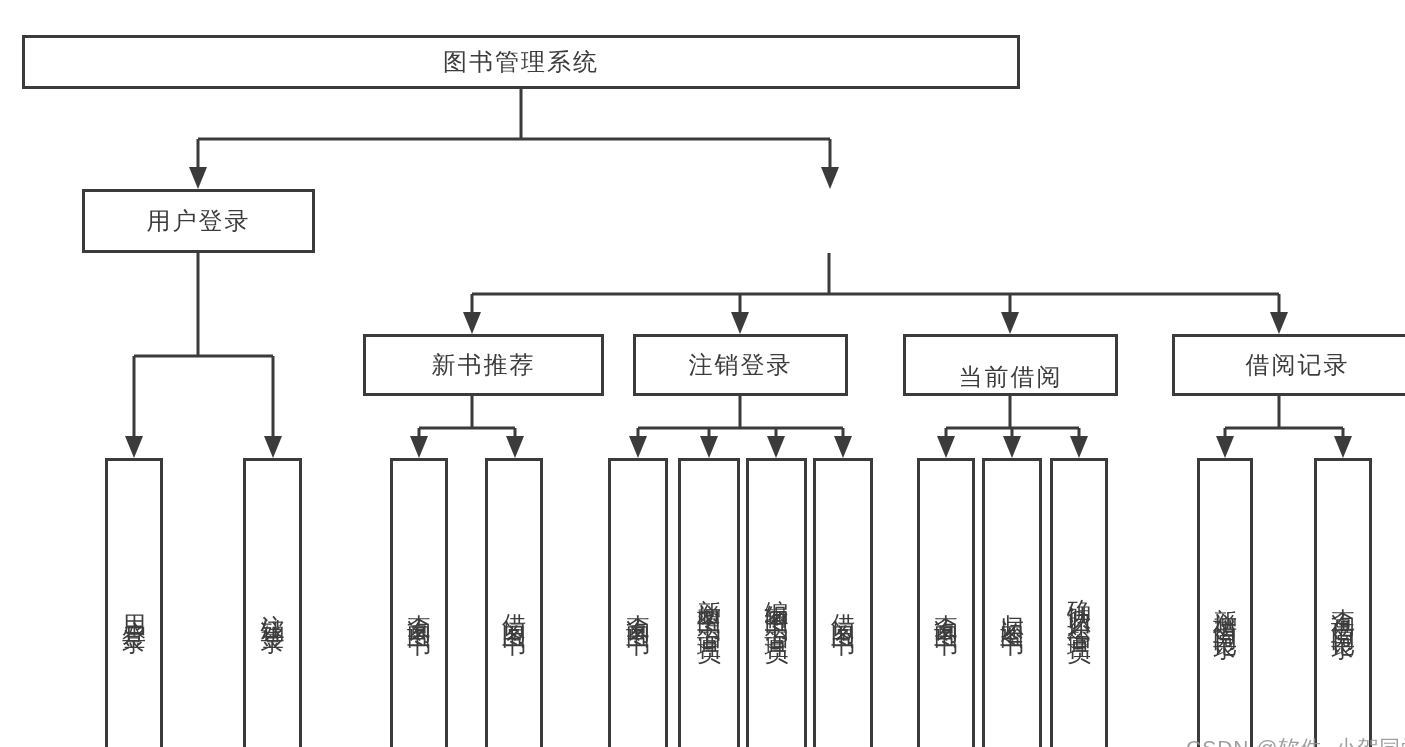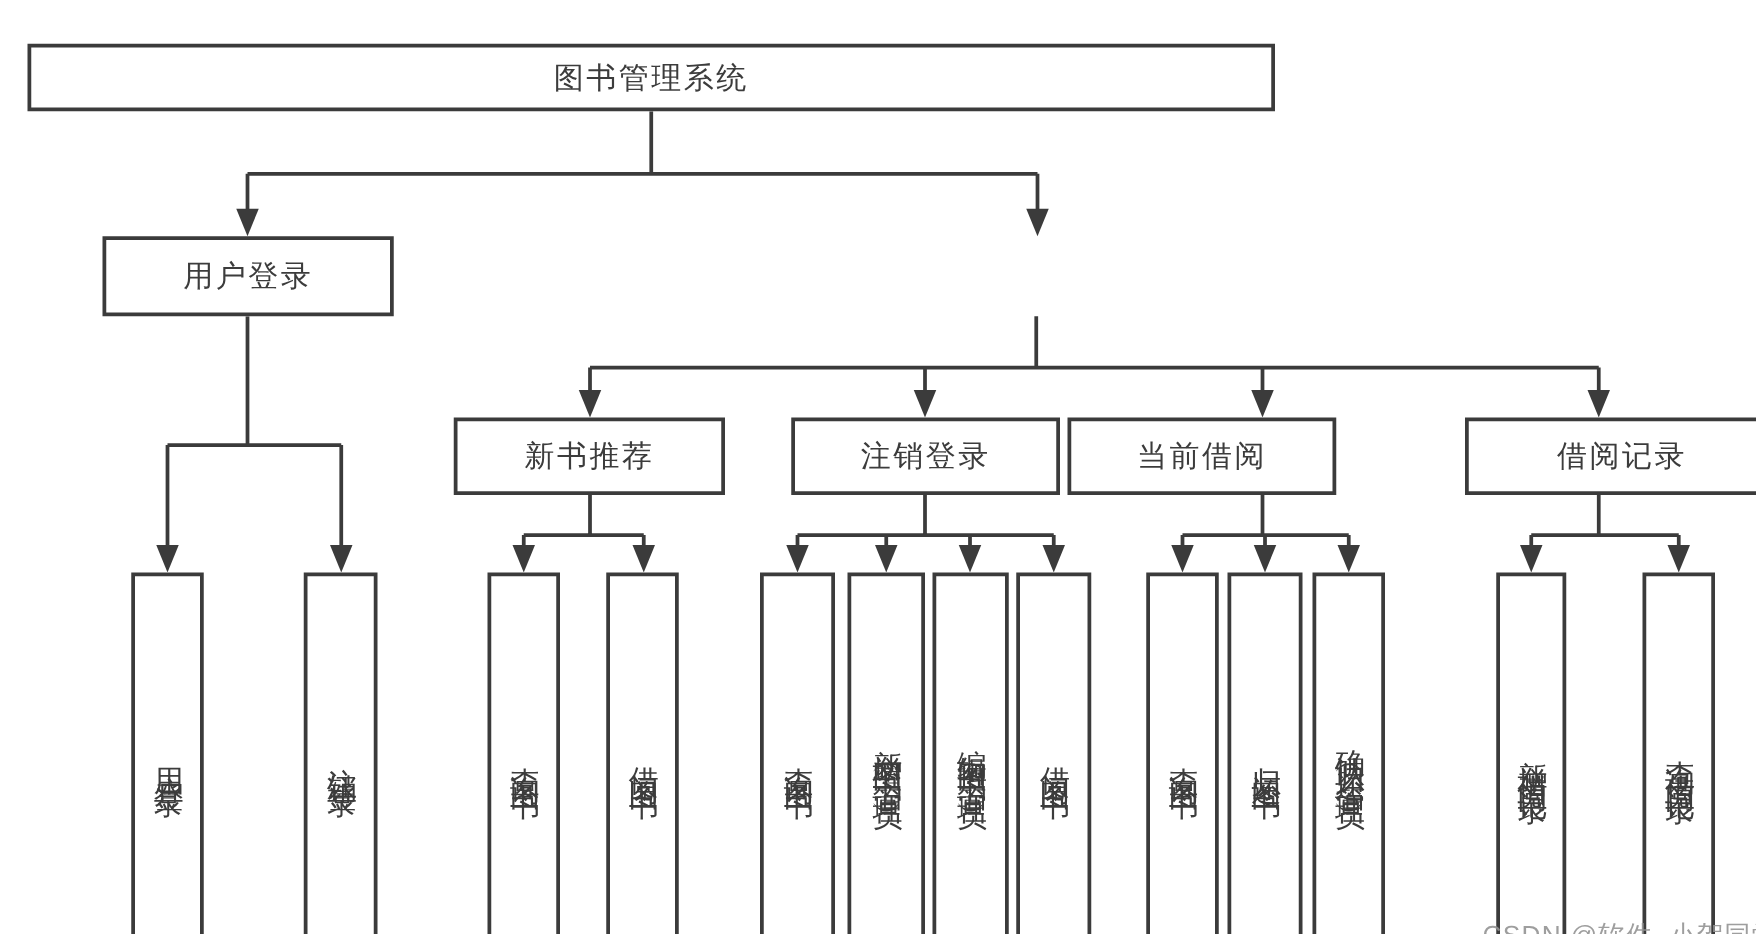--- a/index.html
+++ b/index.html
@@ -125,27 +125,27 @@
   </svg>
 
   <div class="hnode" style="left:22px; top:14px; width:998px; height:54px;">
     <span>图书管理系统</span>
   </div>
 
   <div class="hnode" style="left:82px; top:168px; width:233px; height:64px;">
     <span>用户登录</span>
   </div>
 
-  <div class="hnode" style="left:363px; top:313px; width:217px; height:62px;">
+  <div class="hnode" style="left:363px; top:313px; width:241px; height:62px;">
     <span>新书推荐</span>
   </div>
   <div class="hnode" style="left:633px; top:313px; width:215px; height:62px;">
     <span>注销登录</span>
   </div>
-  <div class="hnode" style="left:854px; top:313px; width:215px; height:62px;">
+  <div class="hnode" style="left:903px; top:313px; width:215px; height:62px;align-items:flex-end;">
     <span>当前借阅</span>
   </div>
   <div class="hnode" style="left:1172px; top:313px; width:251px; height:62px;">
     <span>借阅记录</span>
   </div>
 
   <div class="leaf" style="left:105px; width:58px;">
     <span class="vlabel">用户登录</span>
   </div>
   <div class="leaf" style="left:243px; width:59px;">

